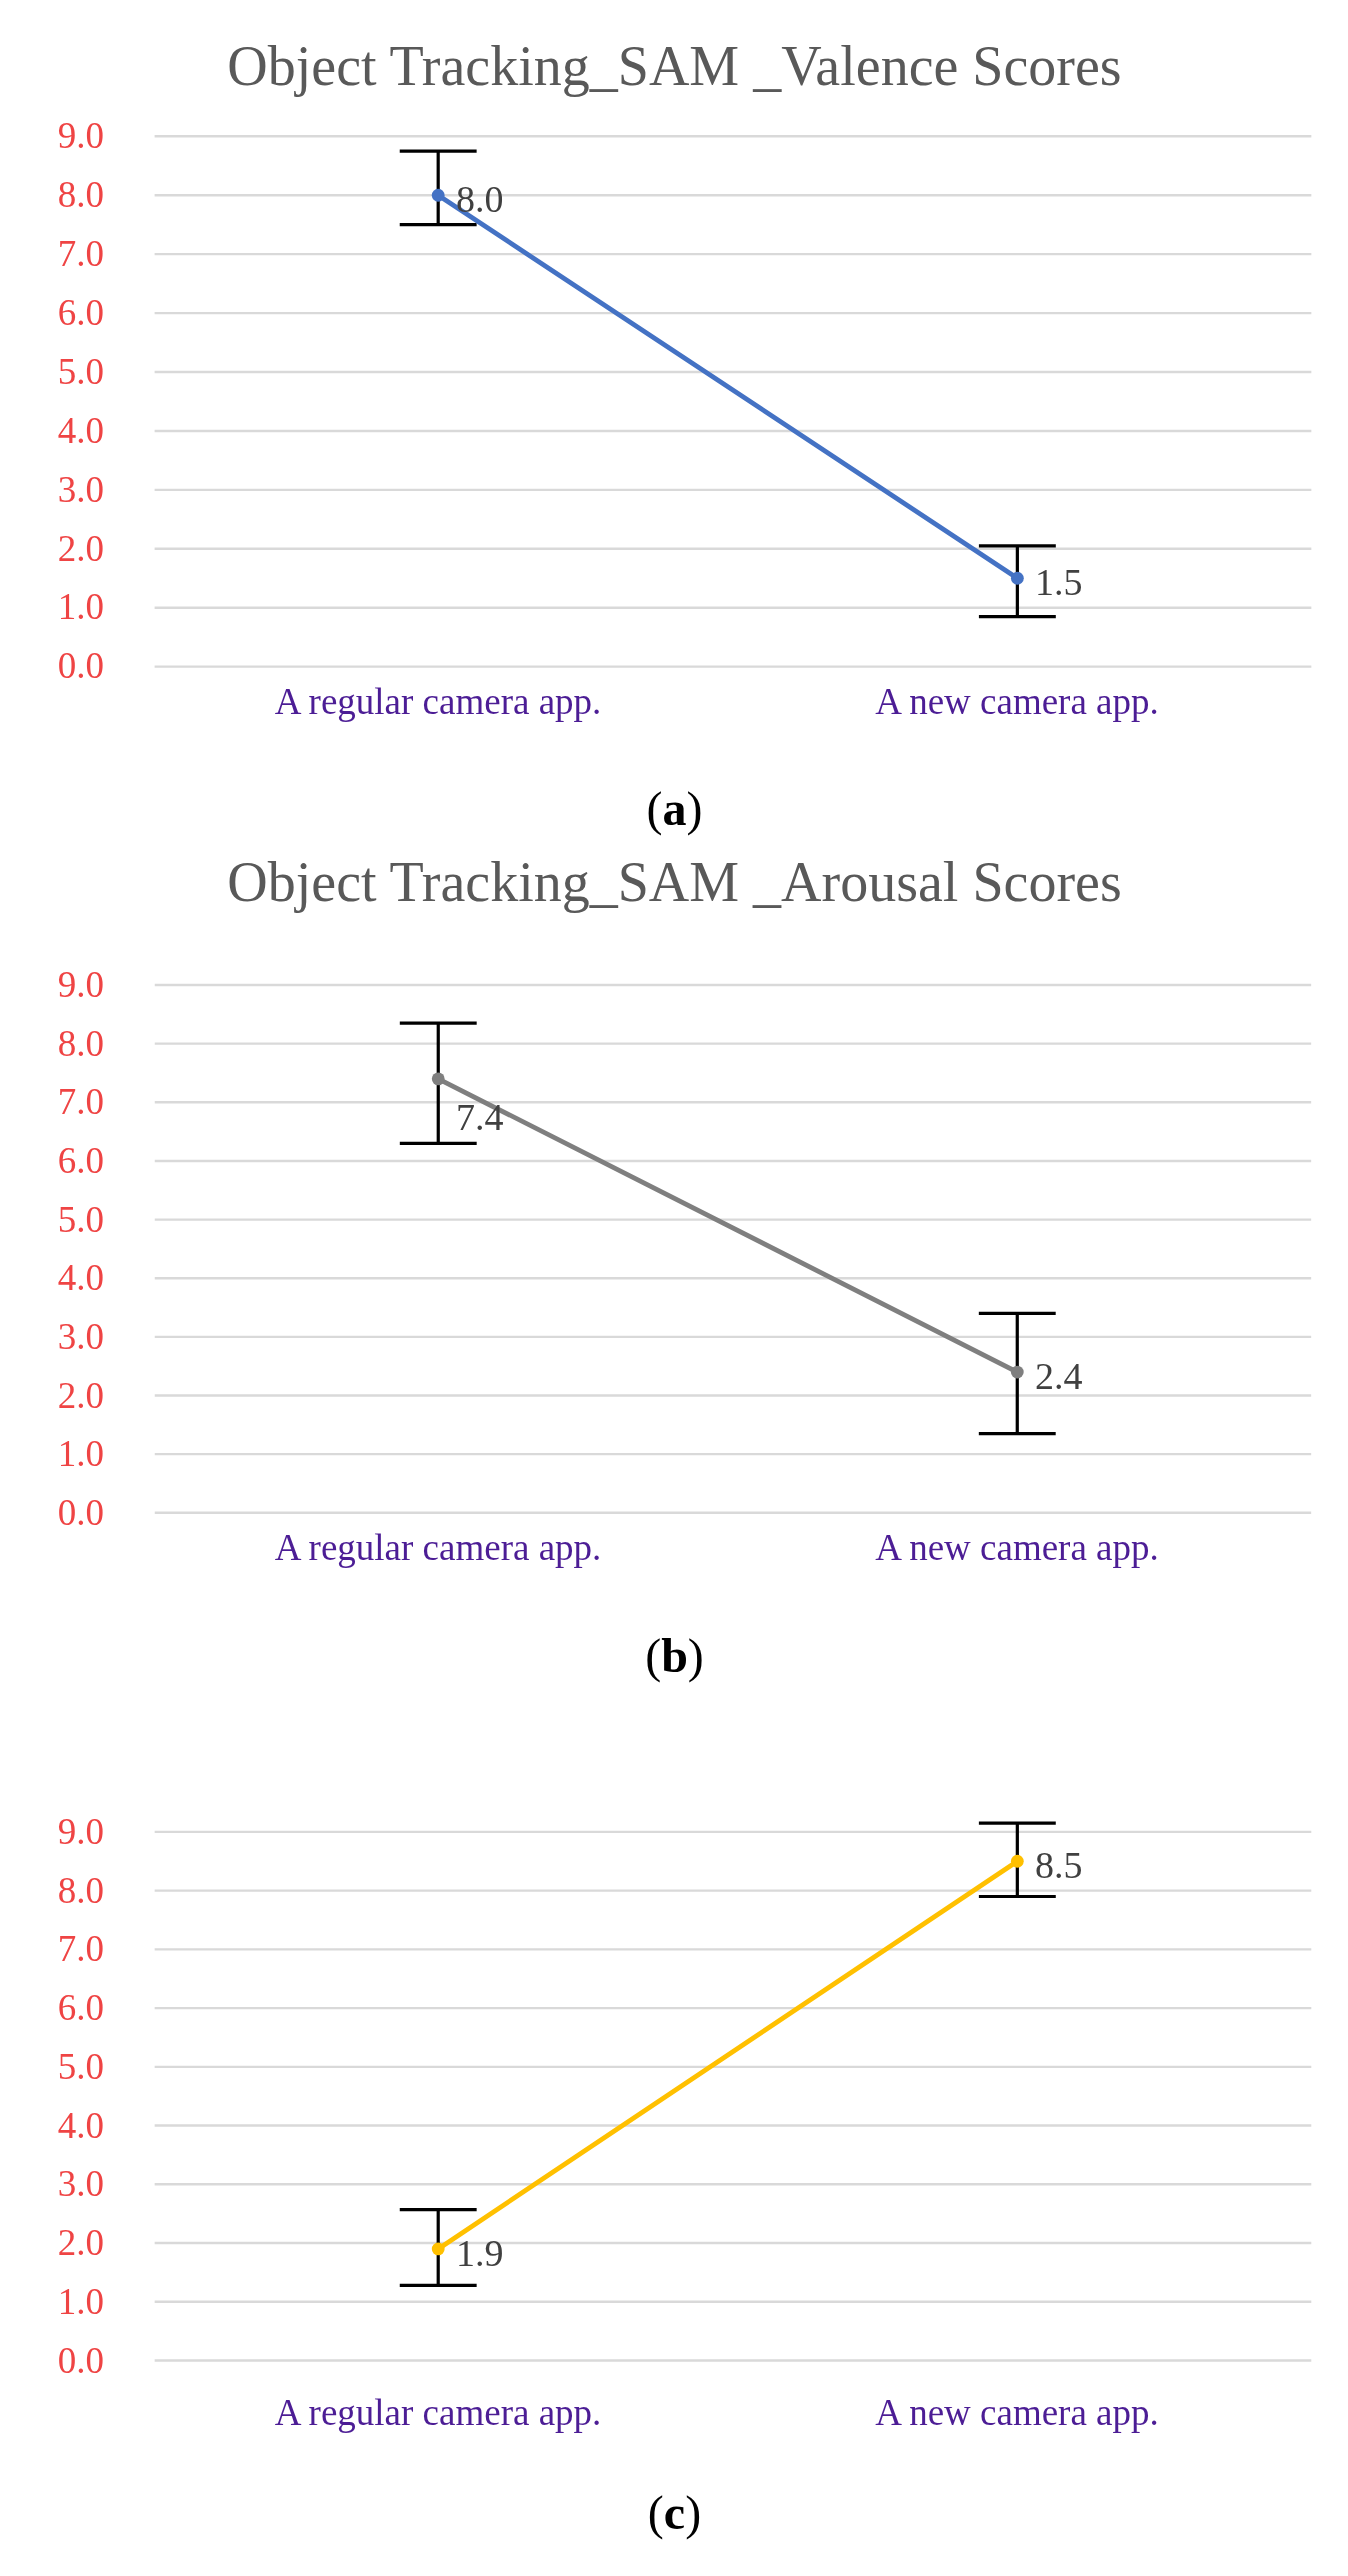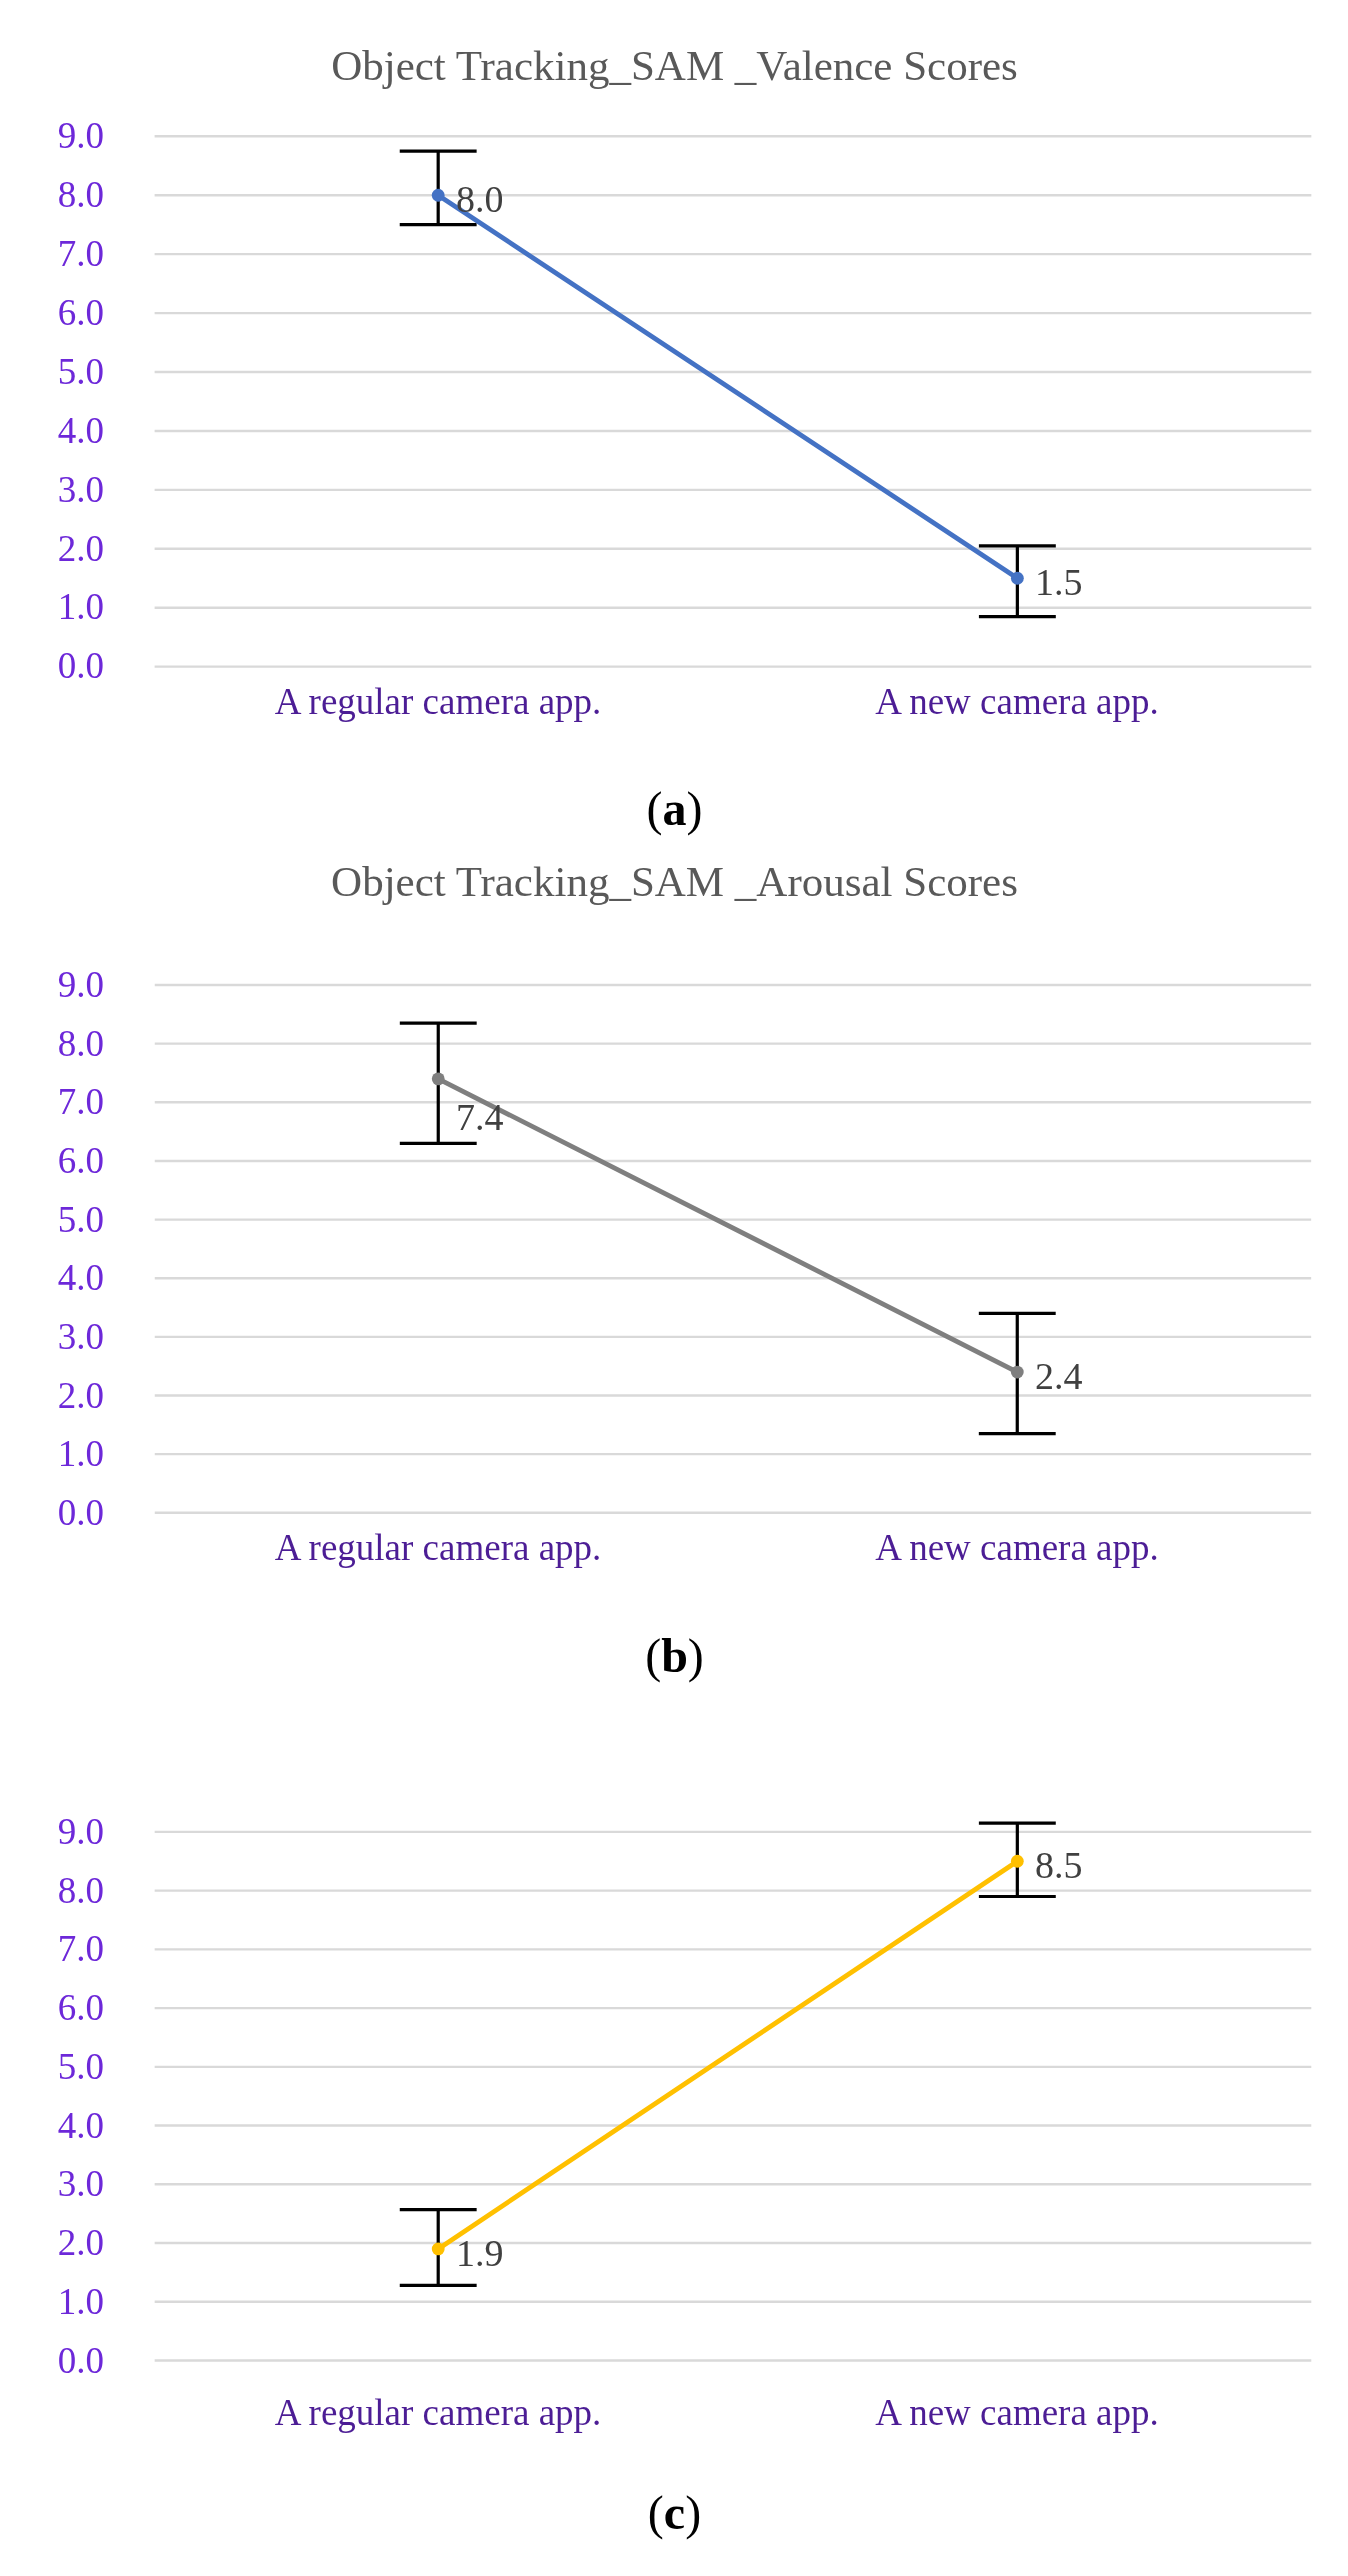--- a/index.html
+++ b/index.html
@@ -1,26 +1,26 @@
 <!DOCTYPE html>
 <html style="font-size:13px"><head>
 <meta charset="utf-8">
 <style>
   html, body { margin: 0; padding: 0; background: #ffffff; }
   body { width: 1349px; height: 2576px; position: relative; overflow: hidden;
          font-family: "Liberation Serif", "DejaVu Serif", serif; }
   .panel { position: absolute; left: 0; width: 1349px; }
   .panel svg { position: absolute; left: 0; top: 0; }
   .chart-title { position: absolute; left: 0; width: 1349px; text-align: center;
-                 font-size: 43px; color: #595959; line-height: 48px; white-space: nowrap; }
+                 font-size: 56px; color: #595959; line-height: 48px; white-space: nowrap; }
   .caption { position: absolute; left: 0; width: 1349px; text-align: center;
              font-size: 48px; color: #000; line-height: 56px; }
   .caption b { font-weight: bold; }
   .ytick { position: absolute; width: 104px; text-align: right; left: 0;
-           font-size: 37px; color: #6d28d9; line-height: 40px; }
+           font-size: 37px; color: #ef4444; line-height: 40px; }
   .xlabel { position: absolute; font-size: 37px; color: #4c1d95; line-height: 40px;
             white-space: nowrap; transform: translateX(-50%); }
   .dlabel { position: absolute; font-size: 38px; color: #404040; line-height: 40px; white-space: nowrap; }
 </style>
 </head>
 <body>
 
 <div class="panel" style="top:0;height:859px;">
   <div class="chart-title" style="top:42px;">Object Tracking_SAM _Valence Scores</div>
   <svg width="1349" height="859" viewBox="0 0 1684 1072">

